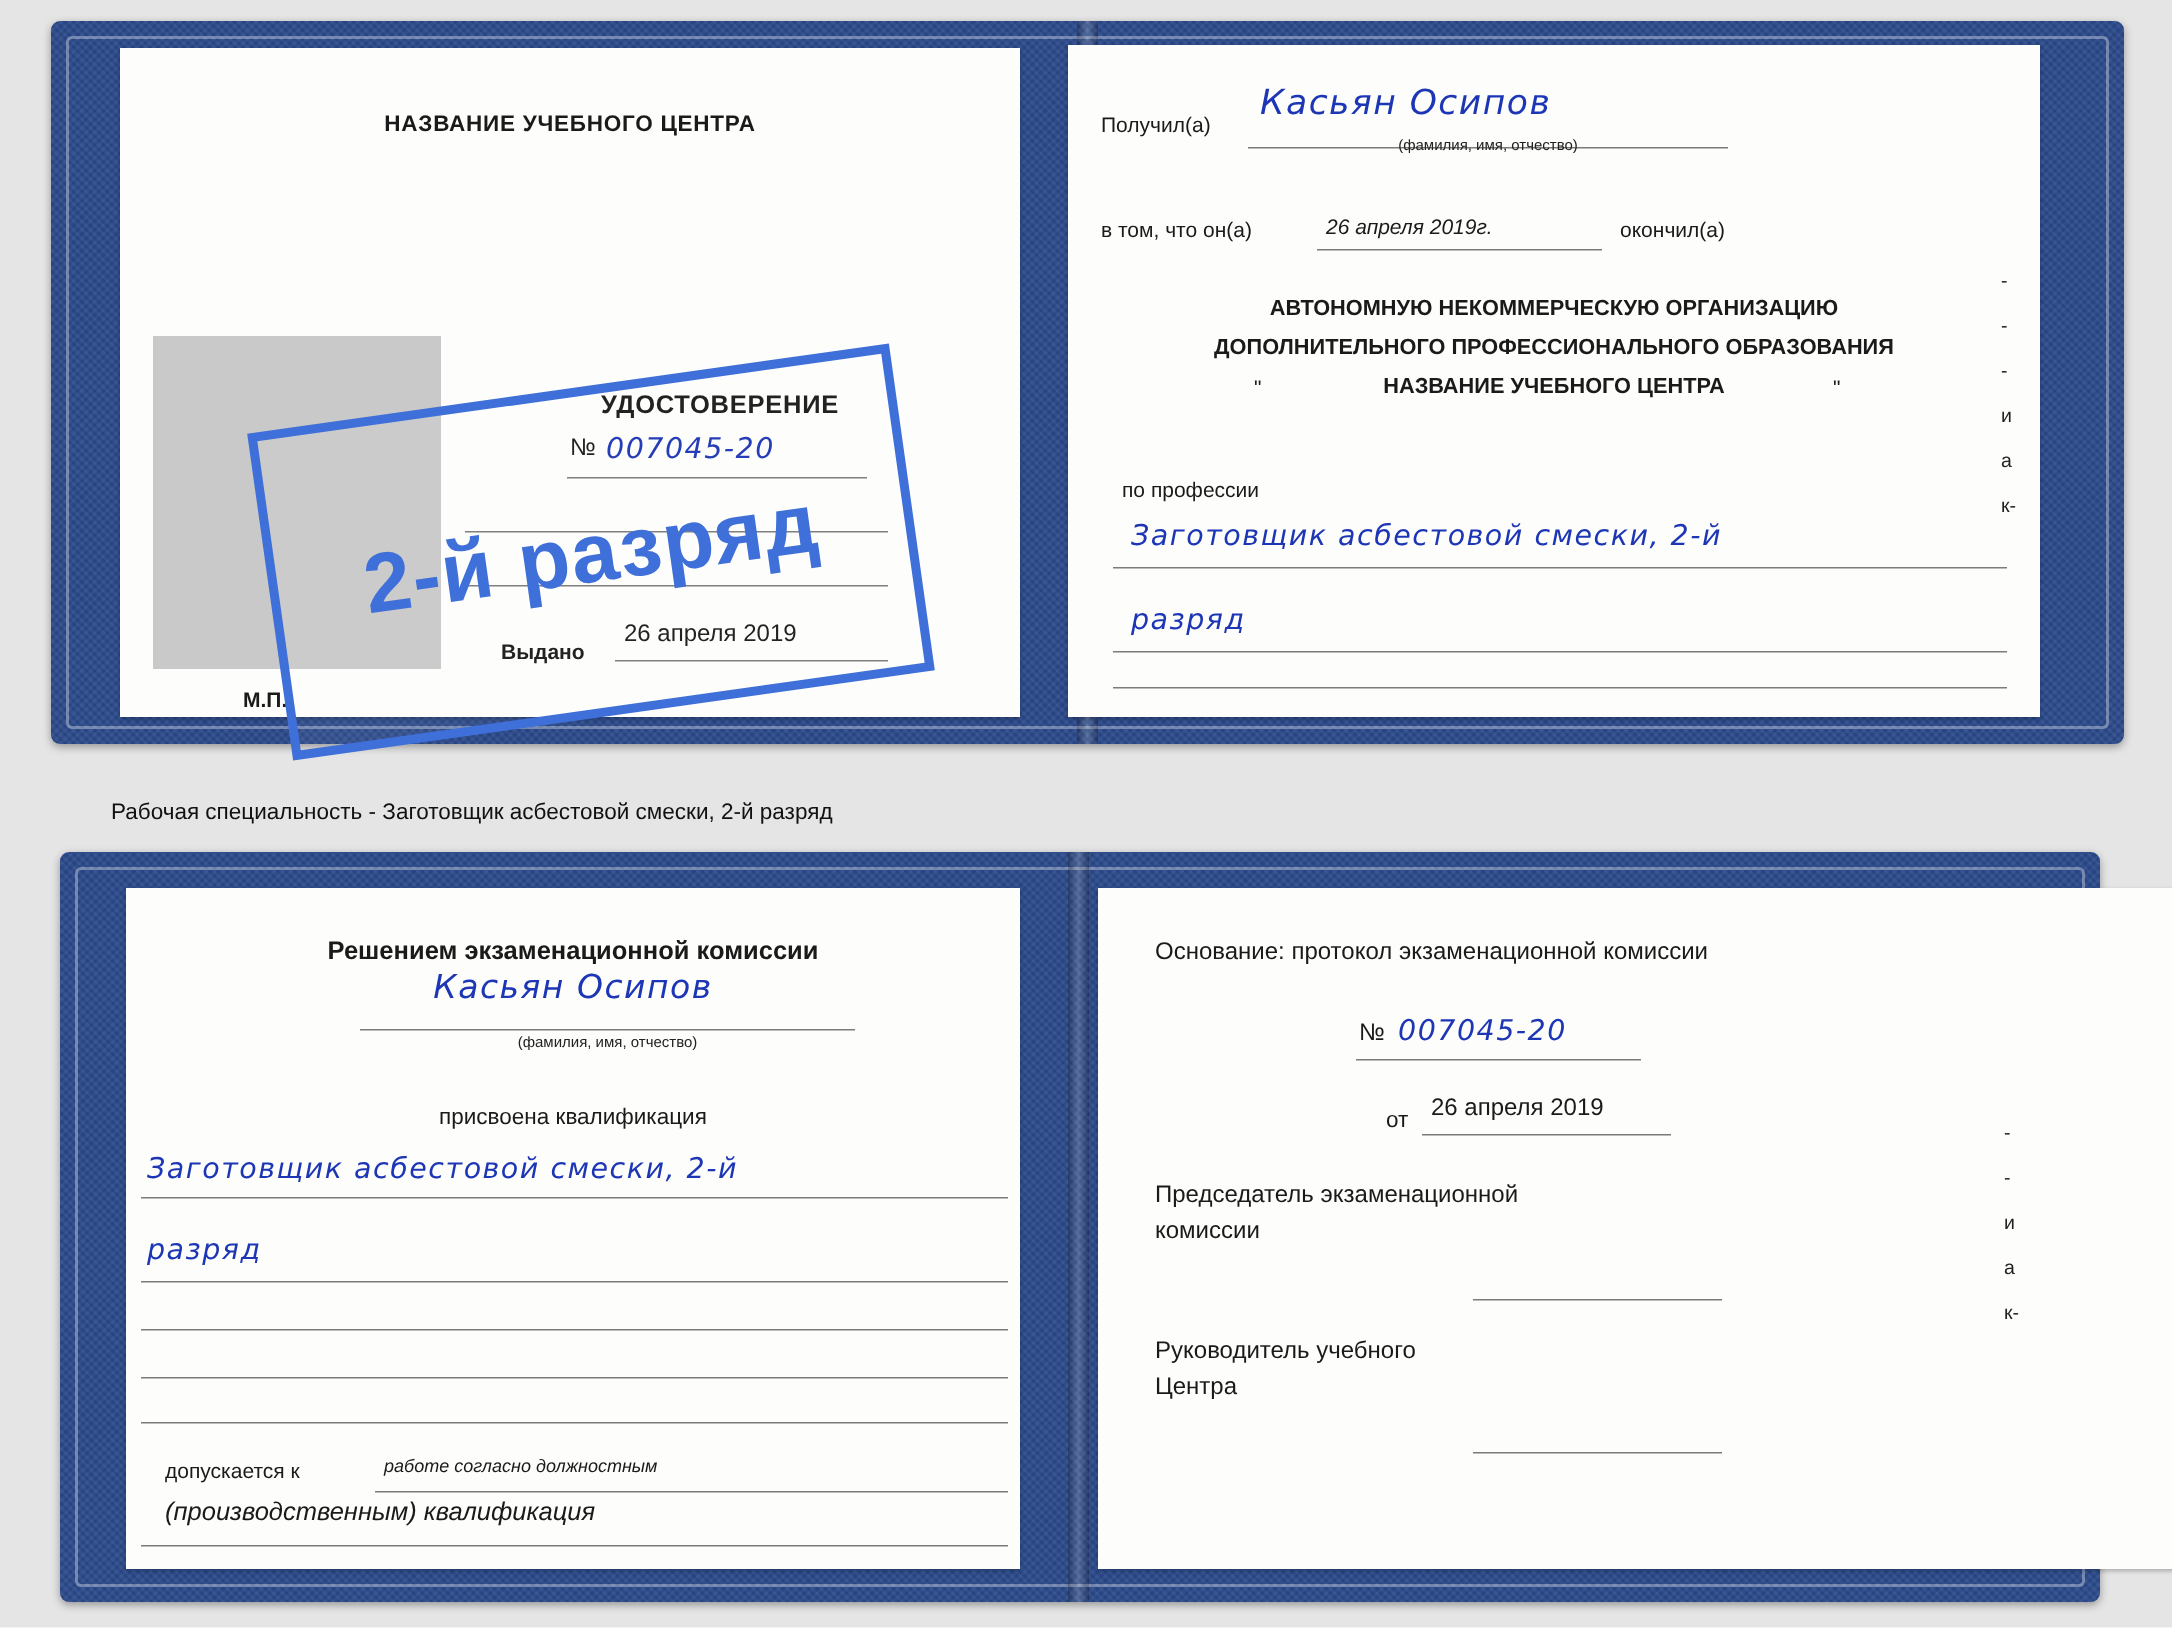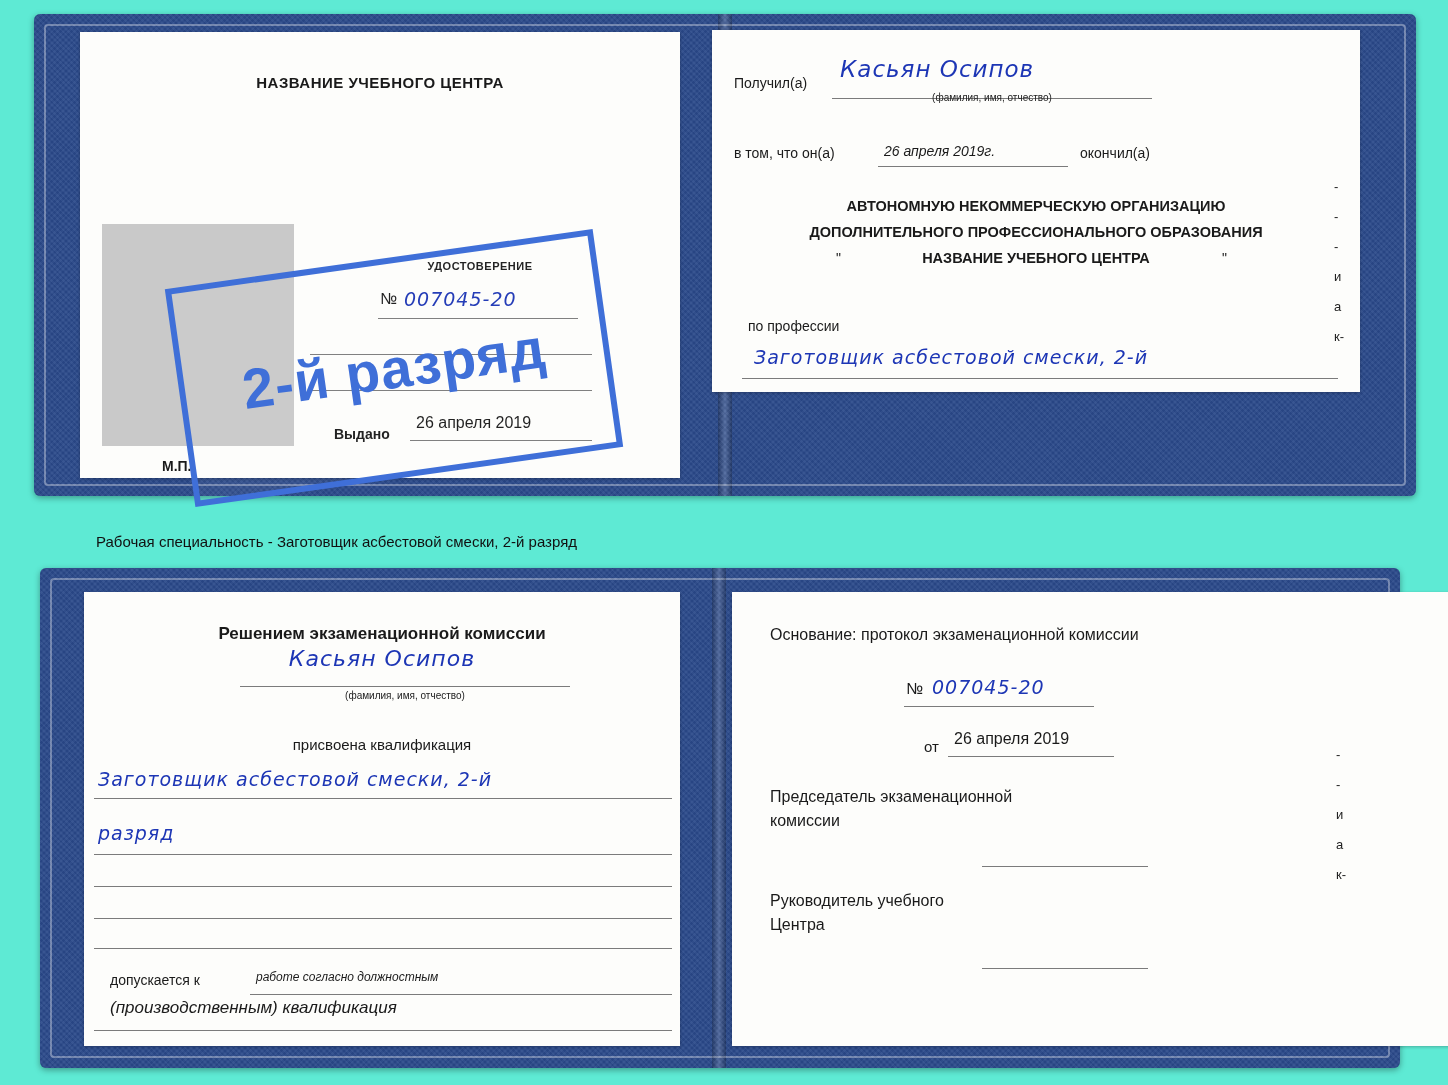--- a/index.html
+++ b/index.html
@@ -5,21 +5,21 @@
   html, body {
     margin: 0;
     padding: 0;
     background: #ffffff;
     font-family: "Liberation Sans", sans-serif;
   }
   #page {
     position: relative;
     width: 1448px;
     height: 1085px;
-    background: #5eead4;
+    background: #e5e5e5;
     overflow: hidden;
   }
 
   
   .book {
     position: absolute;
     background: #2b4a8b;
     border-radius: 6px;
     box-shadow: 0 2px 6px rgba(0,0,0,0.35);
   }
@@ -123,37 +123,37 @@
     <div class="book-inner-frame"></div>
     <div class="spine" style="left:684px;"></div>
   </div>
 
   <div class="page" style="left:80px; top:32px; width:600px; height:446px;">
 
     <div class="pt bold typed center" style="left:0; top:42px; width:600px; font-size:15px; letter-spacing:0.5px;">НАЗВАНИЕ УЧЕБНОГО ЦЕНТРА</div>
 
     <div class="photo" style="left:22px; top:192px; width:192px; height:222px;"></div>
 
-    <div class="pt bold typed center" style="left:200px; top:228px; width:400px; font-size:11px; letter-spacing:0.5px;">УДОСТОВЕРЕНИЕ</div>
+    <div class="pt bold typed center" style="left:200px; top:228px; width:400px; font-size:17px; letter-spacing:0.5px;">УДОСТОВЕРЕНИЕ</div>
 
     <div class="pt typed" style="left:300px; top:258px; font-size:16px;">№</div>
     <div class="pt hand" style="left:324px; top:256px; font-size:19px;">007045-20</div>
     <div class="line" style="left:298px; top:286px; width:200px;"></div>
 
     <div class="line" style="left:230px; top:322px; width:282px;"></div>
     <div class="line" style="left:230px; top:358px; width:282px;"></div>
 
     <div class="pt bold typed" style="left:254px; top:394px; font-size:14px;">Выдано</div>
     <div class="pt typed" style="left:336px; top:382px; font-size:16px;">26 апреля 2019</div>
     <div class="line" style="left:330px; top:408px; width:182px;"></div>
 
     <div class="pt bold typed" style="left:82px; top:426px; font-size:14px;">М.П.</div>
   </div>
 
-  <div class="page" style="left:712px; top:30px; width:648px; height:362px;">
+  <div class="page" style="left:712px; top:30px; width:648px; height:448px;">
 
     <div class="pt typed" style="left:22px; top:45px; font-size:14px;">Получил(а)</div>
     <div class="pt hand" style="left:128px; top:26px; font-size:23px;">Касьян Осипов</div>
     <div class="line" style="left:120px; top:68px; width:320px;"></div>
     <div class="pt small center" style="left:120px; top:62px; width:320px;">(фамилия, имя, отчество)</div>
 
     <div class="pt typed" style="left:22px; top:115px; font-size:14px;">в том, что он(а)</div>
     <div class="pt typed slant" style="left:172px; top:113px; font-size:14px;text-align:right;">26 апреля 2019г.</div>
     <div class="line" style="left:166px; top:136px; width:190px;"></div>
     <div class="pt typed" style="left:368px; top:115px; font-size:14px;">окончил(а)</div>
@@ -181,21 +181,21 @@
     <div>-</div>
     <div>и</div>
     <div>а</div>
     <div>к-</div>
   </div>
 
   <div class="stamp" style="left:178px; top:258px; width:420px; height:208px;">
     <span>2-й разряд</span>
   </div>
 
-  <div class="caption" style="left:96px; top:533px;text-align:center;">Рабочая специальность - Заготовщик асбестовой смески, 2-й разряд</div>
+  <div class="caption" style="left:74px; top:533px;text-align:center;">Рабочая специальность - Заготовщик асбестовой смески, 2-й разряд</div>
 
   <div class="book" style="left:40px; top:568px; width:1360px; height:500px;">
     <div class="book-inner-frame"></div>
     <div class="spine" style="left:672px;"></div>
   </div>
 
   <div class="page" style="left:84px; top:592px; width:596px; height:454px;">
 
     <div class="pt bold typed center" style="left:0; top:20px; width:596px; font-size:17px;margin-top:12px;">Решением экзаменационной комиссии</div>
 

